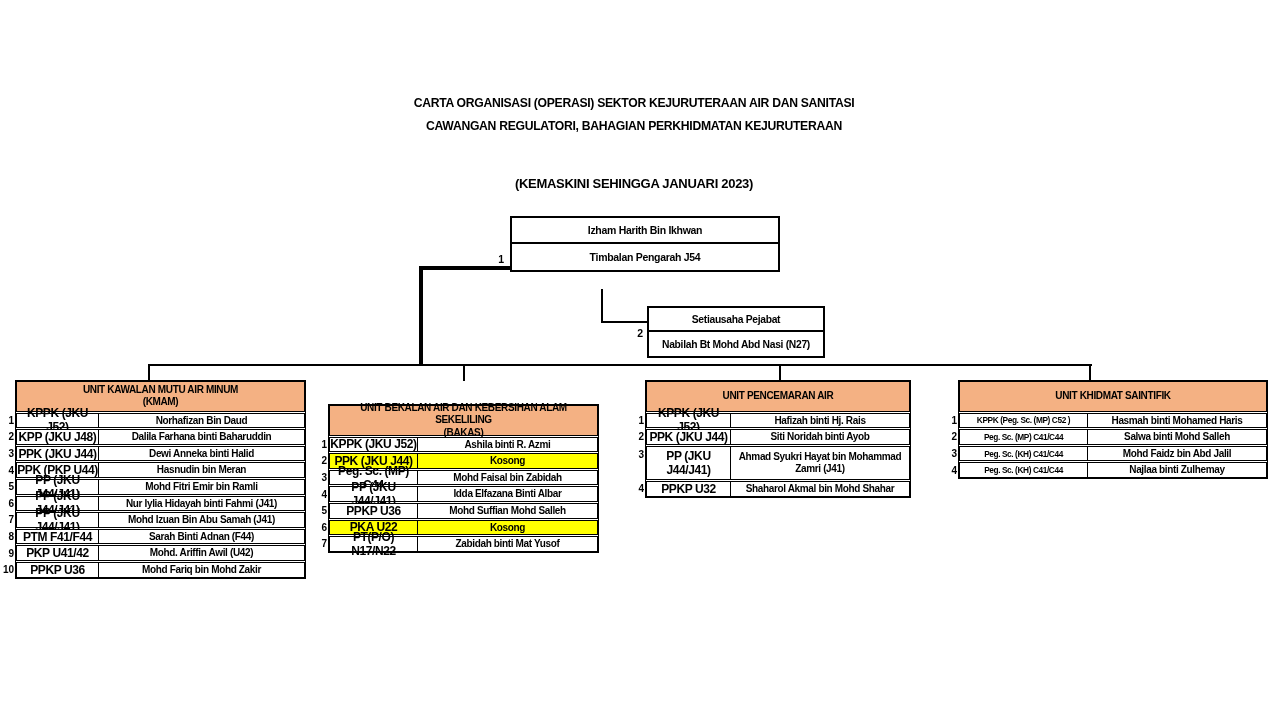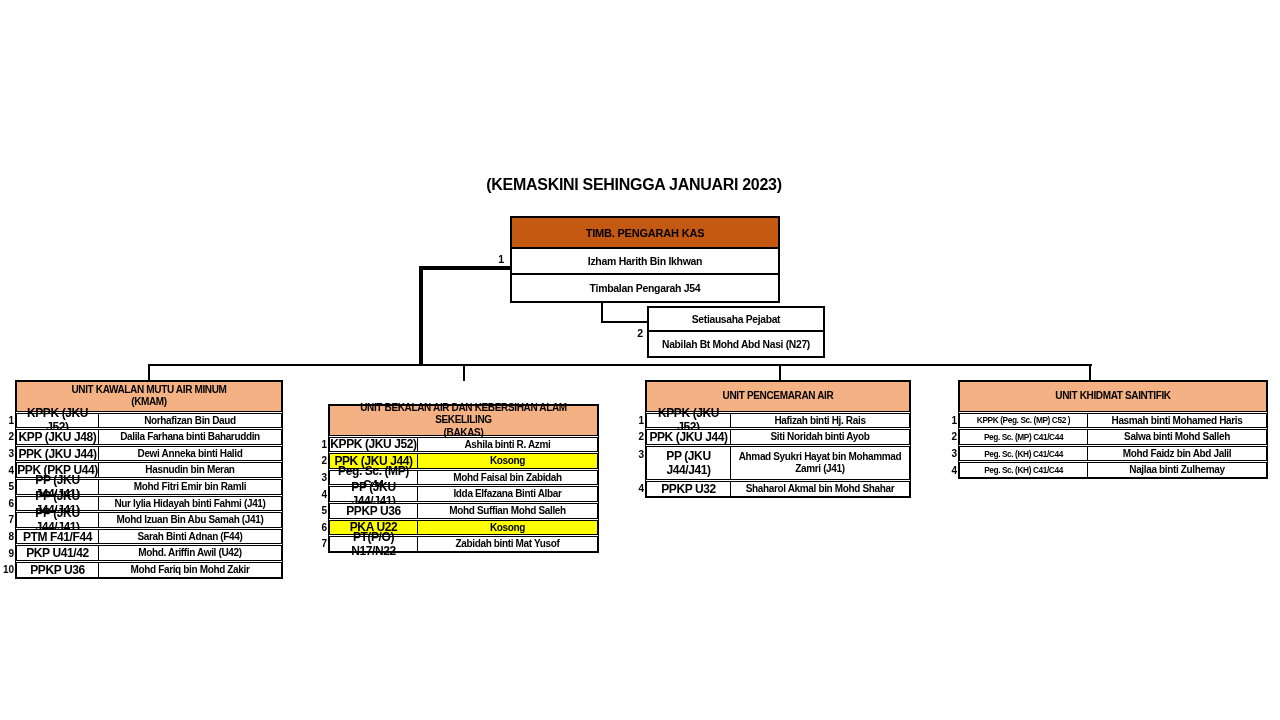--- a/index.html
+++ b/index.html
@@ -5,21 +5,21 @@
   * { box-sizing: border-box; margin: 0; padding: 0; }
   html, body { width: 1280px; height: 720px; overflow: hidden; background: #fff; }
   .canvas {
     position: relative; width: 1280px; height: 720px; background: #fff;
     font-family: "Liberation Sans", sans-serif; font-weight: 700; color: #000;
   }
   
   .title-block { position: absolute; left: 0; top: 92px; width: 1268px; text-align: center; }
   .title-line { font-size: 12.2px; line-height: 23px; letter-spacing: -0.3px; }
   .update-note { position: absolute; left: 0; top: 176px; width: 1268px; text-align: center;
-                 font-size: 16px; letter-spacing: -0.3px; }
+                 font-size: 13px; letter-spacing: -0.3px; }
   
   .line { position: absolute; background: #000; }
   
   .director-box { position: absolute; left: 510px; top: 216px; width: 270px; border: 2px solid #000; background: #fff; }
   .director-header { height: 31px; background: var(--header-dark-orange, #C45911);
     border-bottom: 2px solid #000; display: flex; align-items: center; justify-content: center;
     font-size: 11px; letter-spacing: -0.2px; }
   .director-row { height: 26px; display: flex; align-items: center; justify-content: center;
     font-size: 10.5px; letter-spacing: -0.3px; }
   .director-row.mid { border-bottom: 2px solid #000; }
@@ -28,21 +28,21 @@
   .secretary-row { height: 24px; display: flex; align-items: center; justify-content: center;
     font-size: 10.3px; letter-spacing: -0.3px; }
   .secretary-row.first { border-bottom: 2px solid #000; }
   
   .idx { position: absolute; display: flex; align-items: center; justify-content: flex-end;
     font-size: 10.5px; }
   .idx-director { left: 480px; top: 250px; width: 24px; height: 18px; }
   .idx-secretary { left: 613px; top: 324px; width: 30px; height: 18px; }
   
   .unit { position: absolute; top: 380px; border: 1.8px solid #000; background: #fff; }
-  .u1 { left: 15px;  width: 268px; }
+  .u1 { left: 15px;  width: 291px; }
   .u2 { left: 328px; width: 271px; margin-top: 24px; }
   .u3 { left: 645px; width: 266px; }
   .u4 { left: 958px; width: 310px; }
   .unit-header { background: var(--unit-header-peach, #F4B183); border: 1.3px solid #000;
     height: 30.6px; display: flex; flex-direction: column; align-items: center; justify-content: center;
     text-align: center; font-size: 10px; line-height: 12.5px; letter-spacing: -0.35px; padding: 0 2px; }
   .rows { display: block; }
   .row { display: flex; margin-top: 1px; border: 1.3px solid #000; height: 15.6px;
     background: #fff; position: relative; }
   .row.tall { height: 34.2px; }
@@ -55,35 +55,38 @@
   .row.vacant .pos, .row.vacant .name { background: var(--vacant-yellow, #FFFF00); }
   .row .num { position: absolute; left: -20px; top: 0; bottom: 0; width: 17px;
     display: flex; align-items: center; justify-content: flex-end; font-size: 10px; }
   .row.tall .num { align-items: flex-start; padding-top: 2px; }
 </style>
 </head>
 <body>
 
 <div class="canvas">
 
+  <div class="title-block">
+    <div class="title-line">CARTA ORGANISASI (OPERASI) SEKTOR KEJURUTERAAN AIR DAN SANITASI</div>
+    <div class="title-line">CAWANGAN REGULATORI, BAHAGIAN PERKHIDMATAN KEJURUTERAAN</div>
+  </div>
   <div class="update-note">(KEMASKINI SEHINGGA JANUARI 2023)</div>
 
   <div class="line" style="left:419px; top:266px; width:93px; height:4px;"></div>
   <div class="line" style="left:419px; top:266px; width:4px;  height:100px;"></div>
   <div class="line" style="left:148px; top:364px; width:944px; height:2.2px;"></div>
   <div class="line" style="left:148px;  top:364px; width:2.2px; height:17px;"></div>
   <div class="line" style="left:463px;  top:364px; width:2.2px; height:17px;"></div>
   <div class="line" style="left:779px;  top:364px; width:2.2px; height:17px;"></div>
   <div class="line" style="left:1089px; top:364px; width:2.2px; height:17px;"></div>
   <div class="line" style="left:601px; top:289px; width:2.2px; height:34px;"></div>
   <div class="line" style="left:601px; top:321px; width:47px;  height:2.2px;"></div>
 
   <div class="idx idx-director">1</div>
   <div class="director-box">
-    <div class="director-header">TIMB. PENGARAH KAS</div>
     <div class="director-row mid">Izham Harith Bin Ikhwan</div>
     <div class="director-row">Timbalan Pengarah J54</div>
   </div>
 
   <div class="idx idx-secretary">2</div>
   <div class="secretary-box">
     <div class="secretary-row first">Setiausaha Pejabat</div>
     <div class="secretary-row">Nabilah Bt Mohd Abd Nasi (N27)</div>
   </div>
 

